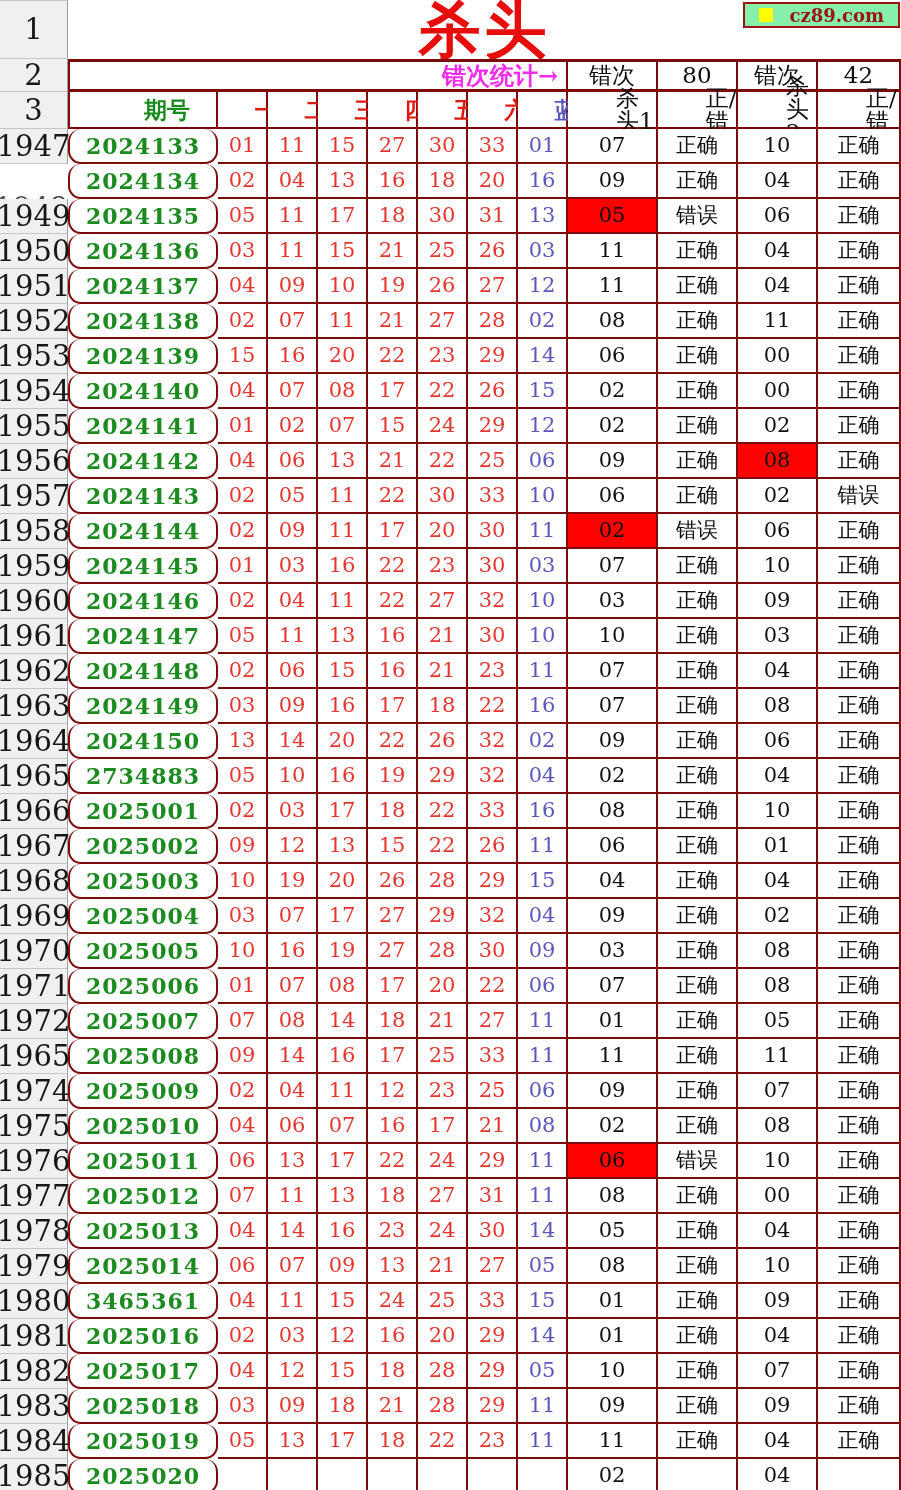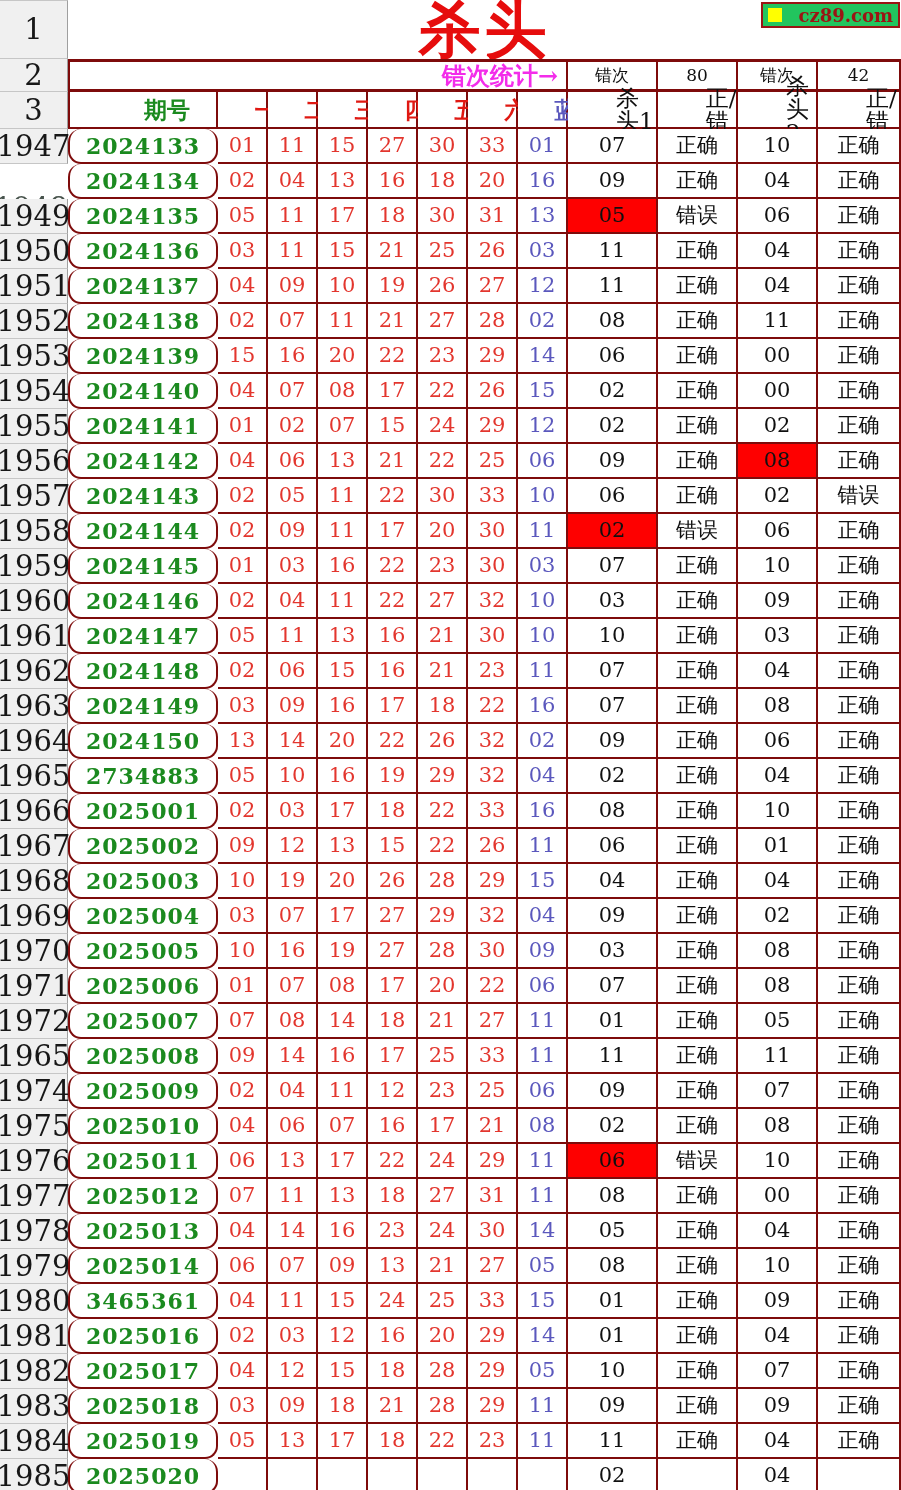--- a/index.html
+++ b/index.html
@@ -46,38 +46,38 @@
     display:flex;align-items:center;justify-content:center;
     background:#fff;
   }
   .titletext{color:#e60d0d;font-size:62px;font-weight:bold;letter-spacing:4px;}
   
   .stats-label{
     grid-column:2 / span 8;
     justify-content:flex-end;padding-right:8px;box-sizing:border-box;
     color:var(--magenta);font-weight:bold;font-size:24px;
   }
-  .statcell{font-size:17px;}
+  .statcell{font-size:23px;}
   
   .hdr{font-size:23px;padding-left:48px;}
   .hdr.green{color:var(--green);font-weight:bold;}
   .hdr.red{color:var(--hdr-red);font-weight:bold;}
   .hdr.blue{color:var(--blue);font-weight:bold;}
   
   .period{color:var(--green);font-weight:bold;font-size:22px;letter-spacing:1px;border-radius:13px;}
   .num{color:var(--red);}
   .bluev{color:var(--blue);}
   .kill{color:var(--ink);}
   .res{color:var(--ink);}
   .hl{background:var(--hl);}
   
   .badge{
     position:absolute;top:2px;right:1px;height:22px;
-    background:#22c55e;border:2px solid #9b1414;
-    display:flex;align-items:center;gap:16px;padding:0 5px;
+    background:#86efac;border:2px solid #9b1414;
+    display:flex;align-items:center;gap:16px;padding:0 14px;
     color:#9b1414;font-size:18px;font-weight:bold;
   }
   .badge .sq{width:14px;height:14px;background:#ffff00;}
 </style>
 </head>
 <body>
 
 <div class="sheet" id="grid">
 
   <div class="g first">1</div>

